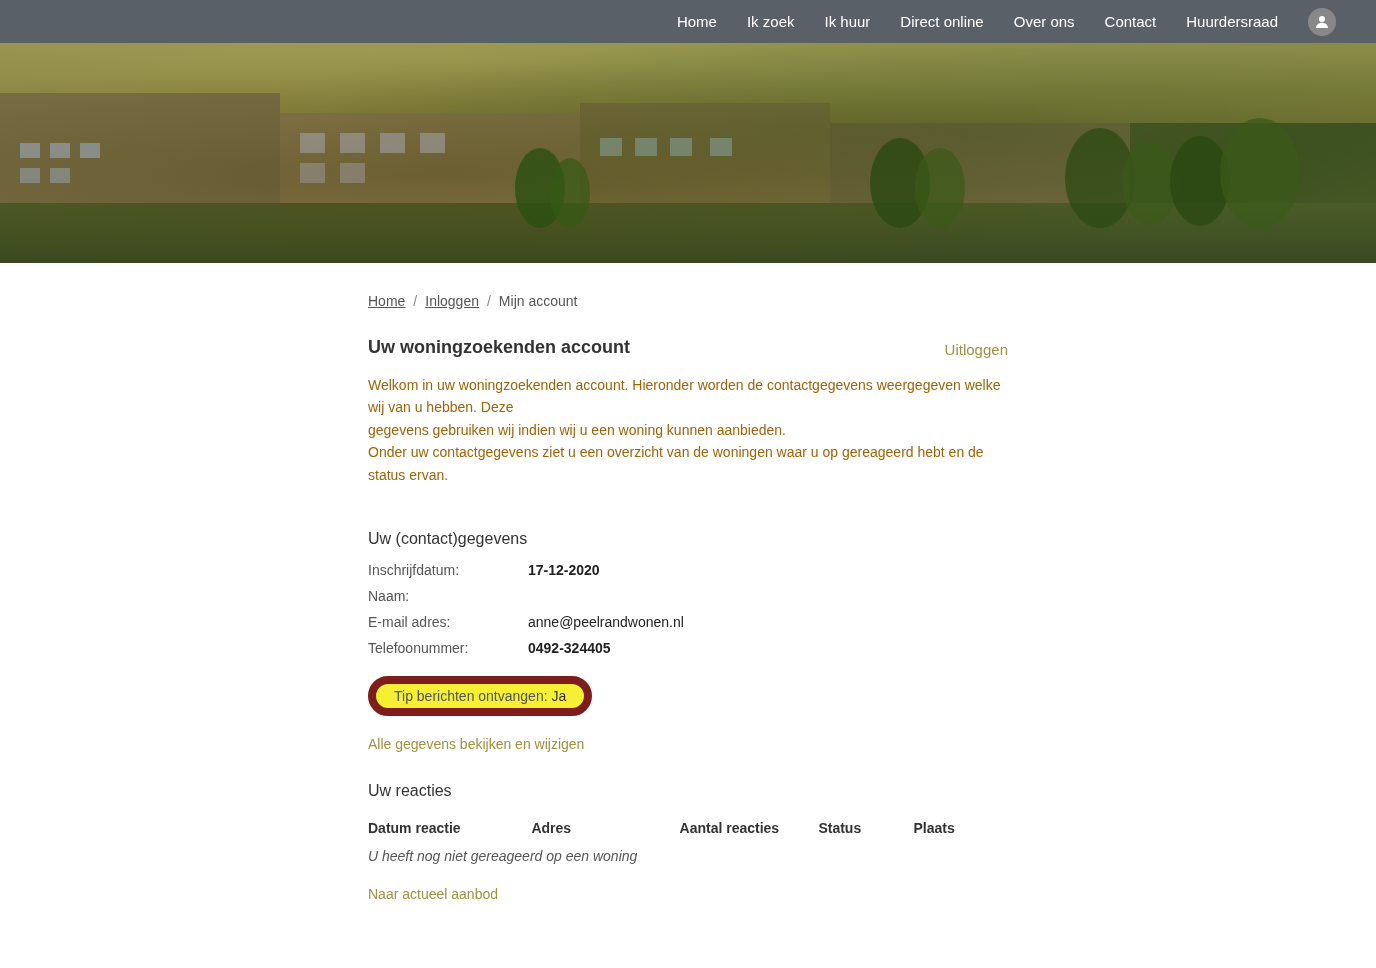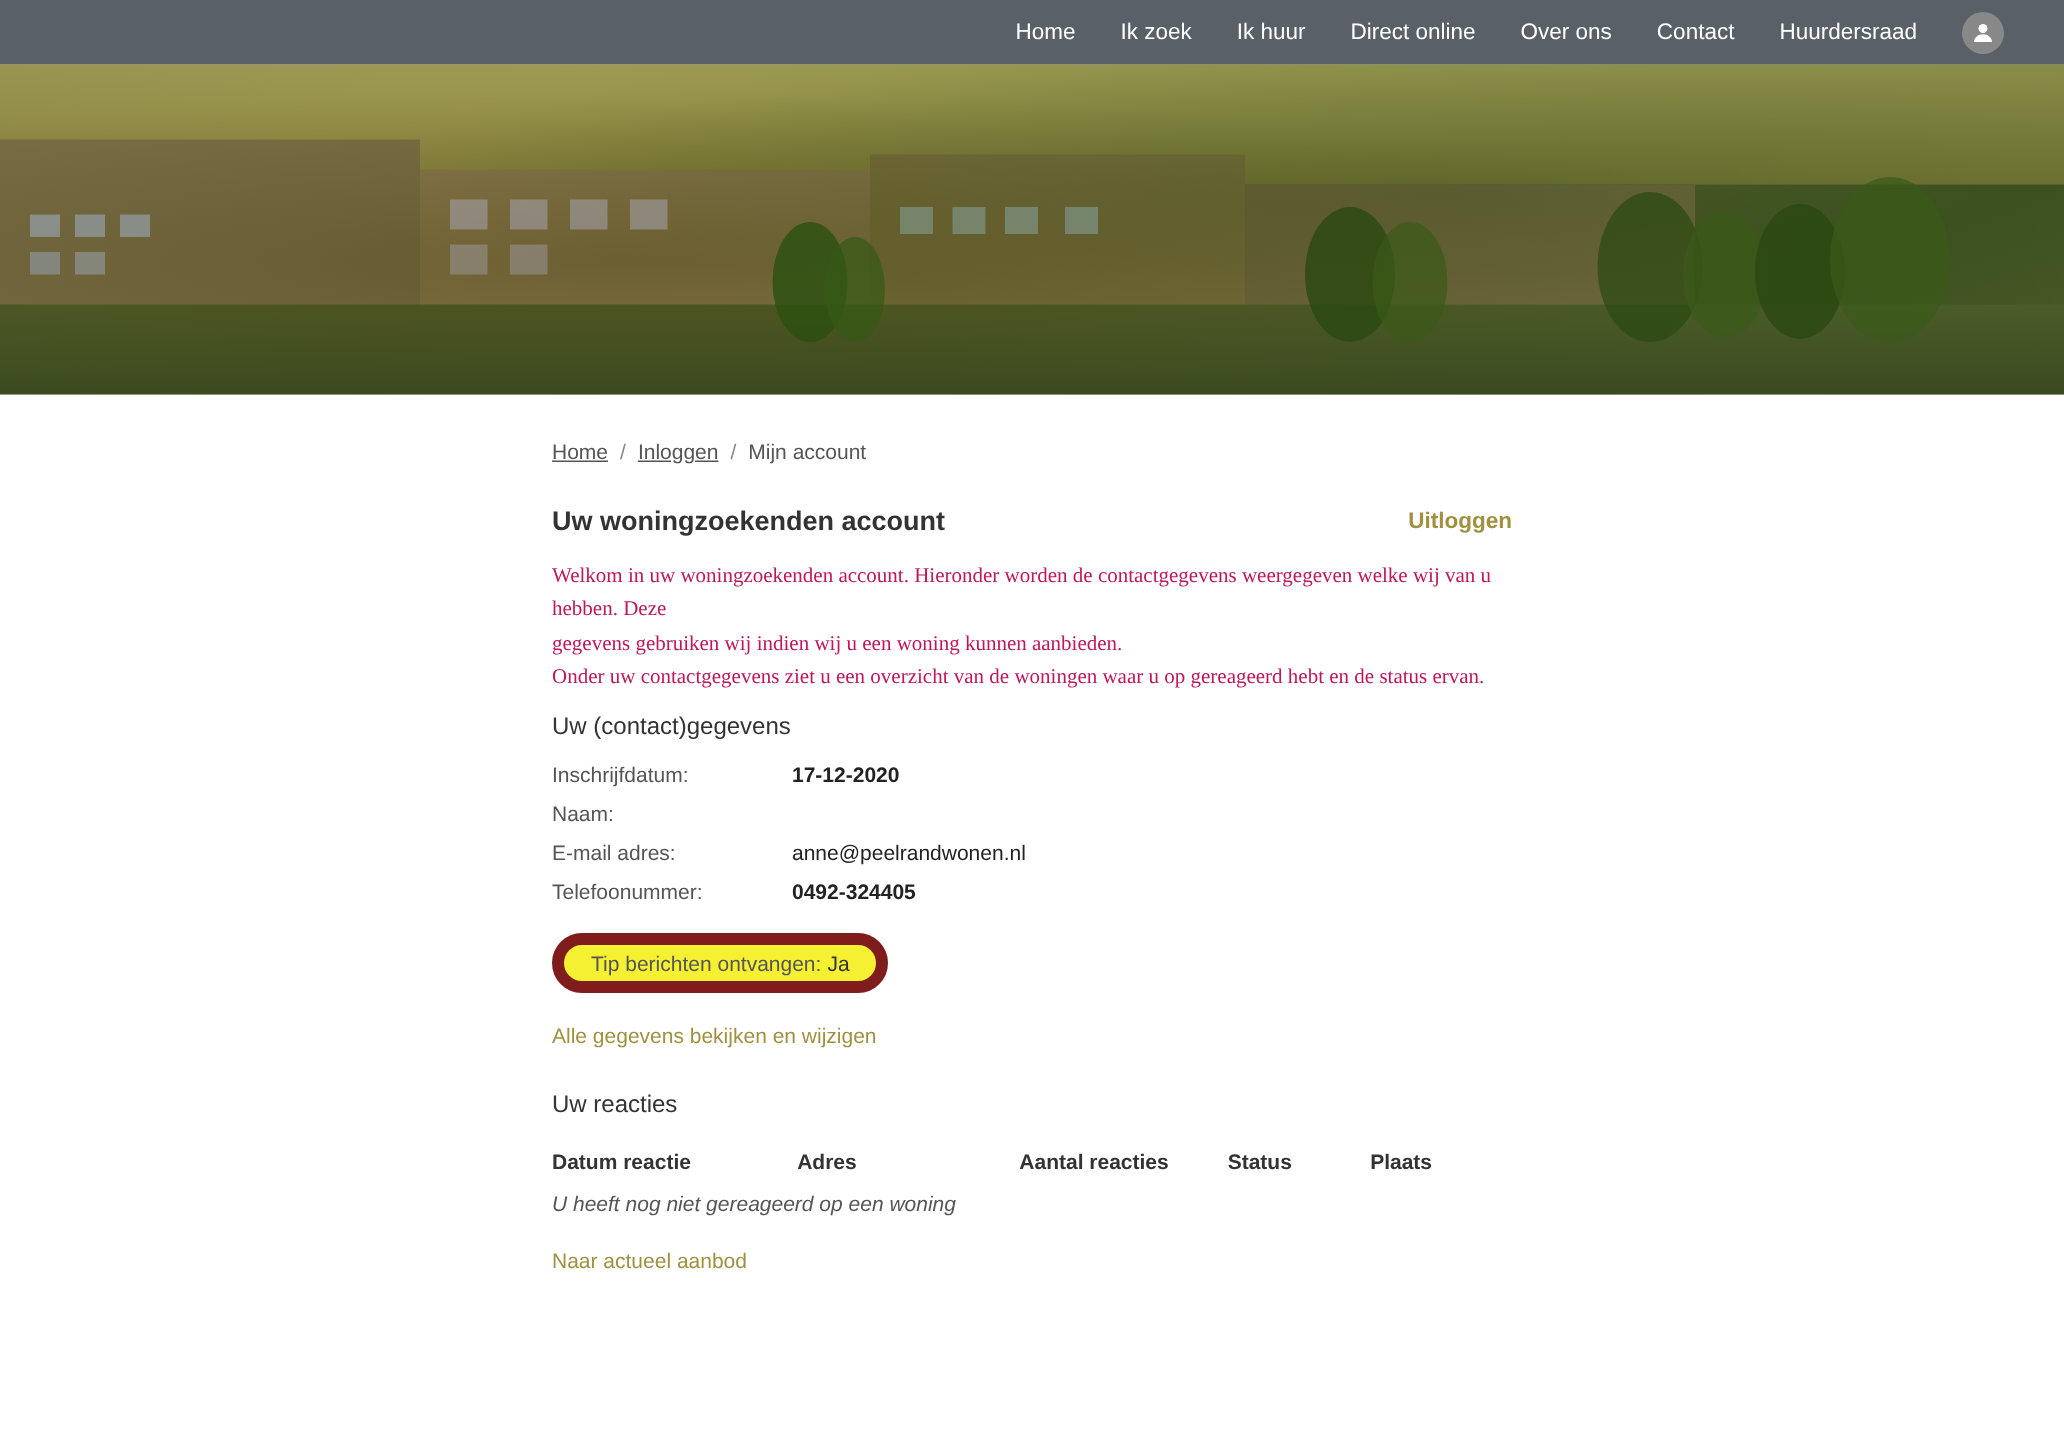--- a/index.html
+++ b/index.html
@@ -112,42 +112,41 @@
     }
     .breadcrumb .current {
       color: #555;
       text-decoration: none;
     }
 
     
     .page-header-row {
       display: flex;
       justify-content: space-between;
-      align-items: center;
+      align-items: flex-end;
       margin-bottom: 16px;
     }
     .page-title {
       font-size: 18px;
       font-weight: bold;
       color: #333;
     }
     .uitloggen-link {
       color: #a09040;
       font-size: 15px;
-      font-weight: bold;
+      font-weight: normal;
       text-decoration: none;
     }
 
     
     .welcome-text {
       font-size: 14px;
       line-height: 1.6;
-      color: #be185d;
-      margin-bottom: 12px;
-      font-family: Liberation Serif, serif;
+      color: #a16207;
+      margin-bottom: 44px;
     }
 
     
     .section-title {
       font-size: 16px;
       font-weight: normal;
       color: #333;
       margin-bottom: 14px;
     }
 

